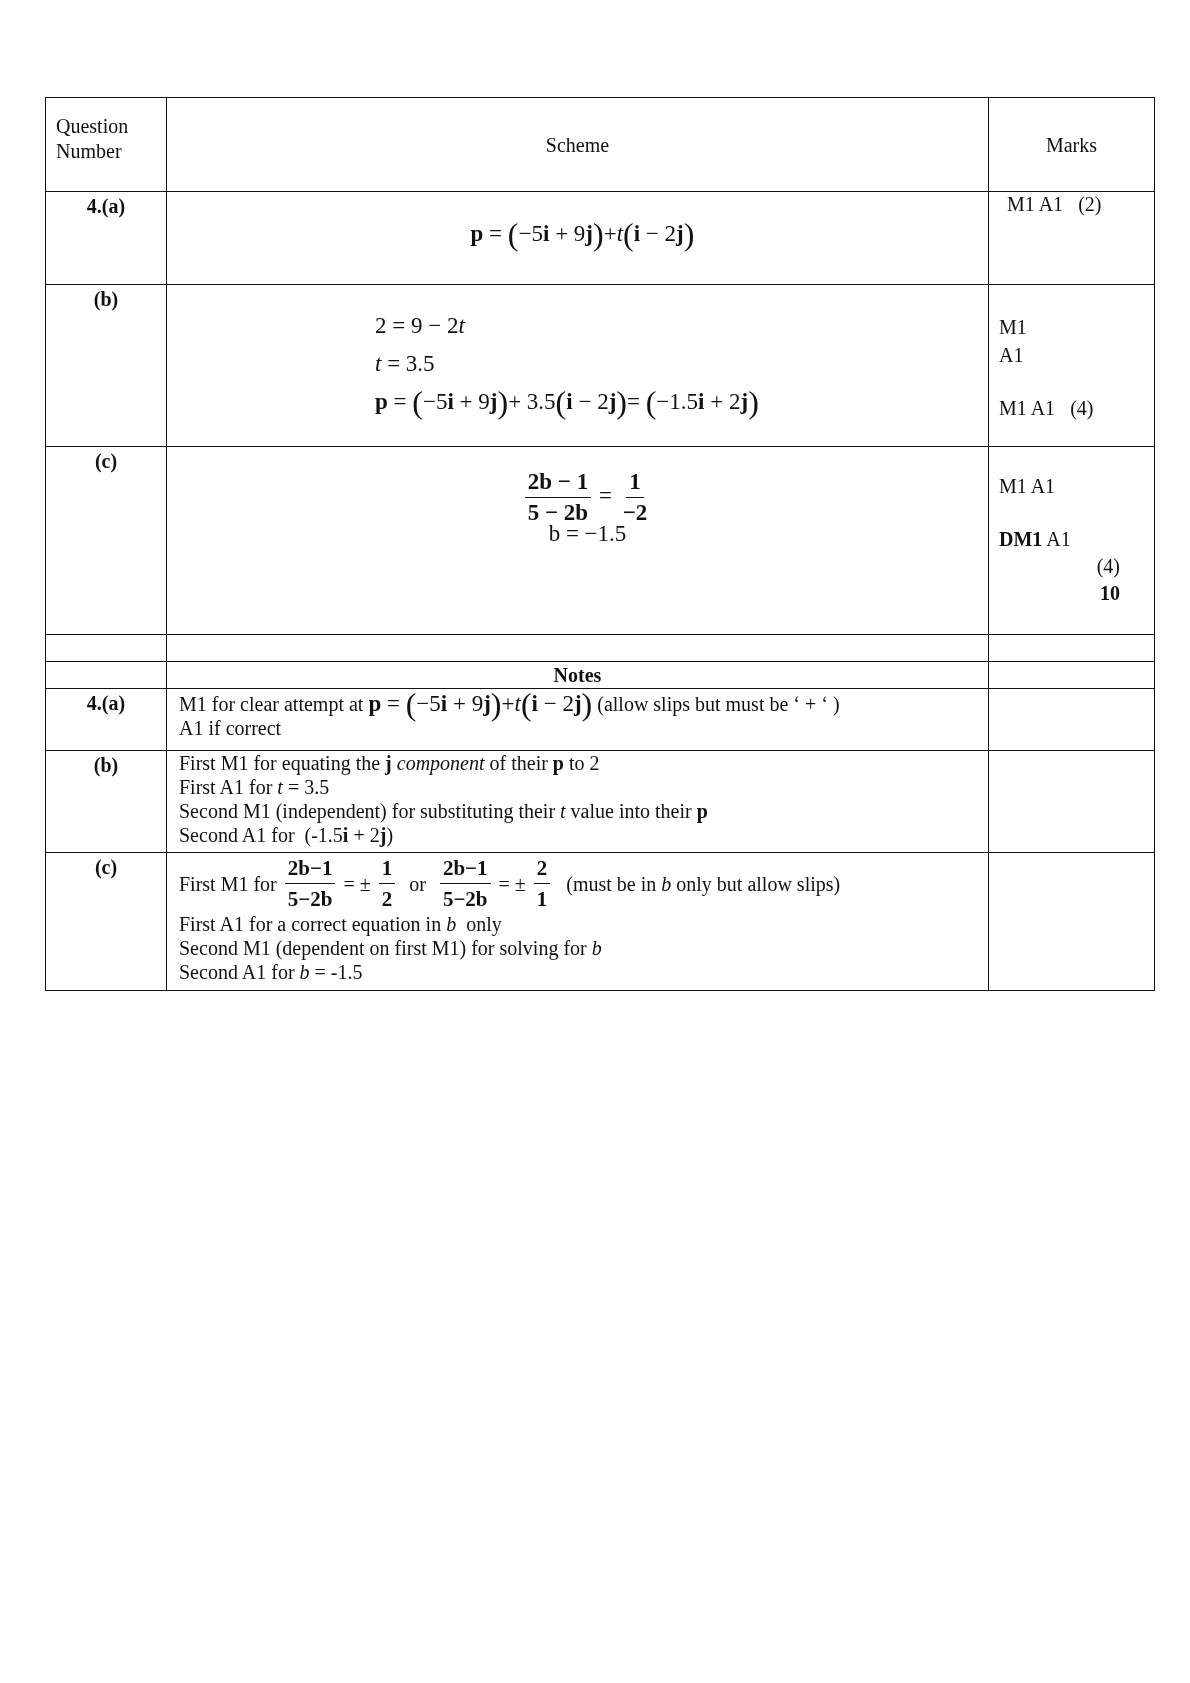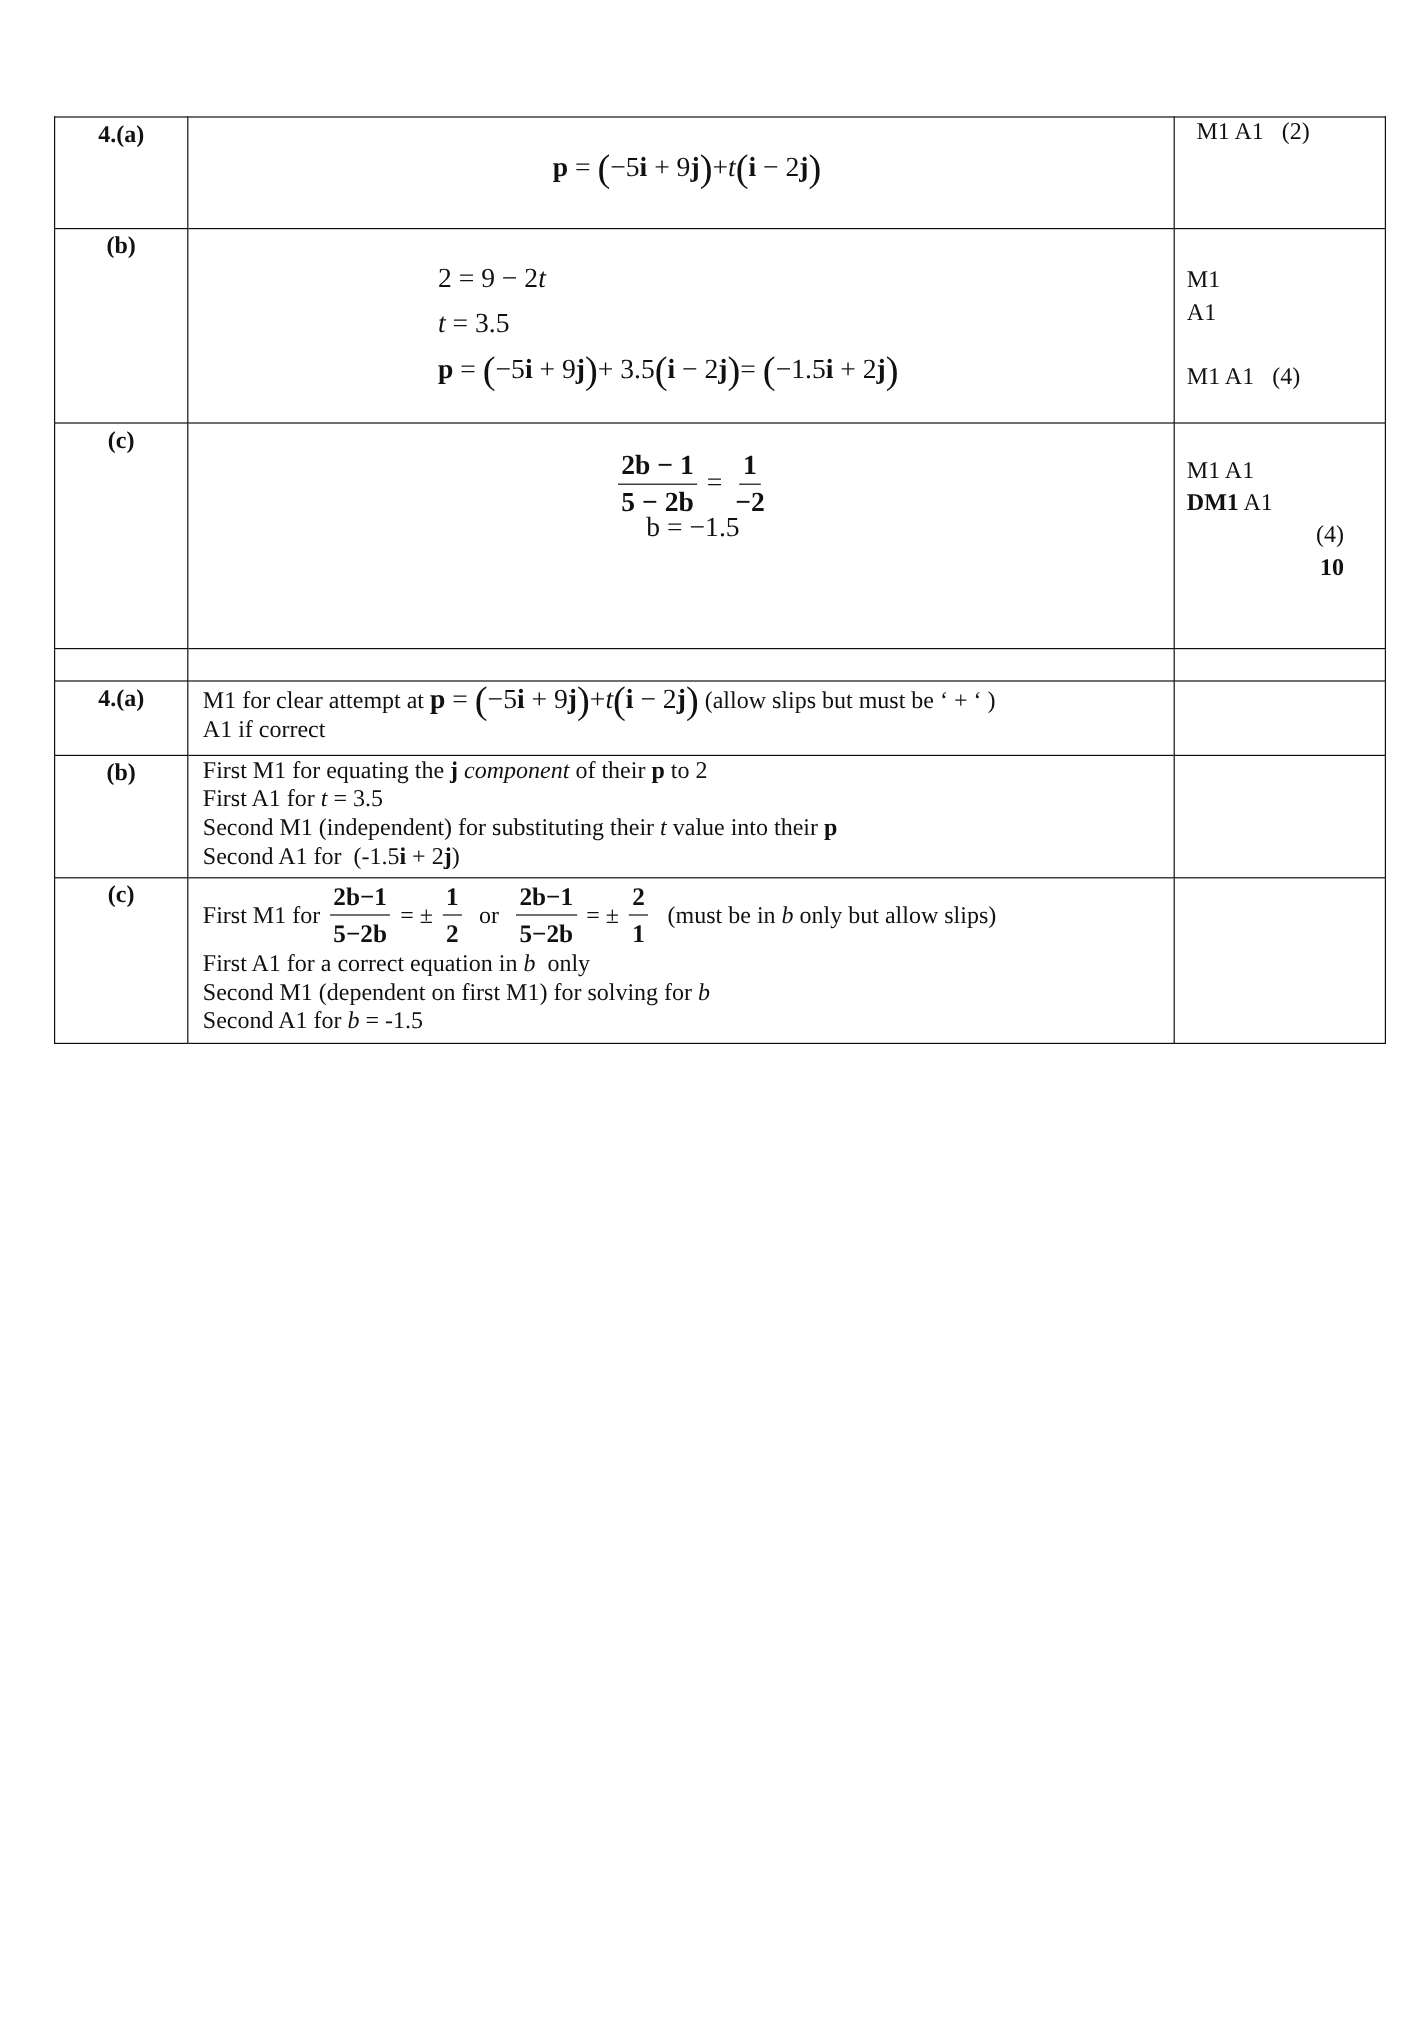--- a/index.html
+++ b/index.html
@@ -23,20 +23,28 @@
     .note { padding-left: 12px !important; font-size: 19.5px; line-height: 24.5px; }
     .marks { padding-left: 10px !important; font-size: 21px; }
     .right-aligned { text-align: right; padding-right: 34px; }
   </style>
 </head>
 <body>
 
 <table class="tbl">
 
   <tbody>
+      <tr class="hdr">
+    <td class="c1">
+      <span>Question</span><br>
+      <span>Number</span>
+    </td>
+    <td class="c2">Scheme</td>
+    <td class="c3">Marks</td>
+  </tr>
 
   <tr style="height:93px">
     <td class="c1 qnum">4.(a)</td>
     <td class="c2">
       <div class="math" style="text-align:center; margin-top:30px; padding-left:10px;">
         <span class="b">p</span><span> = </span><span class="paren">(</span><span>−5<b>i</b> + 9<b>j</b></span><span class="paren">)</span><span>+</span><span class="i">t</span><span class="paren">(</span><span><b>i</b> − 2<b>j</b></span><span class="paren">)</span>
       </div>
     </td>
     <td class="c3 marks">
       <div style="padding-left:8px;">
@@ -73,33 +81,38 @@
             </span> = <span class="frac">
               <span class="num"><span>1</span></span>
               <span class="den"><span>−2</span></span>
             </span>
         <div style="margin-top:-4px;">b = −1.5</div>
       </div>
     </td>
     <td class="c3 marks">
       <div style="margin-top:26px; line-height:27px;">
         <div>M1 A1</div>
-        <div style=""><b>DM1</b> <span>A1</span></div>
+        <div style="margin-top:26px;"><b>DM1</b> <span>A1</span></div>
         <div class="right-aligned">(4)</div>
         <div class="right-aligned b">10</div>
       </div>
     </td>
   </tr>
 
   <tr style="height:27px">
     <td class="c1"></td>
     <td class="c2"></td>
     <td class="c3"></td>
   </tr>
 
+  <tr style="height:27px">
+    <td class="c1"></td>
+    <td class="c2 b" style="text-align:center; vertical-align:middle;">Notes</td>
+    <td class="c3"></td>
+  </tr>
 
   <tr style="height:62px">
     <td class="c1 qnum">4.(a)</td>
     <td class="c2 note">
       <div style="margin-top:3px;">
         <span>M1 for clear attempt at</span>
         <span class="math"><b>p</b> = <span class="paren">(</span>−5<b>i</b> + 9<b>j</b><span class="paren">)</span>+<i>t</i><span class="paren">(</span><b>i</b> − 2<b>j</b><span class="paren">)</span></span>
         <span>(allow slips but must be ‘ + ‘ )</span>
       </div>
       <div>A1 if correct</div>

